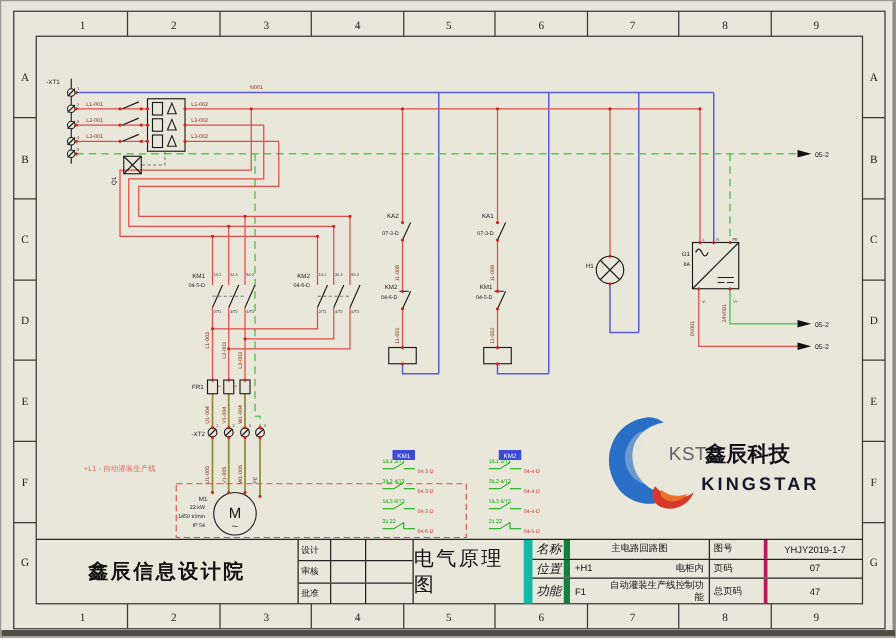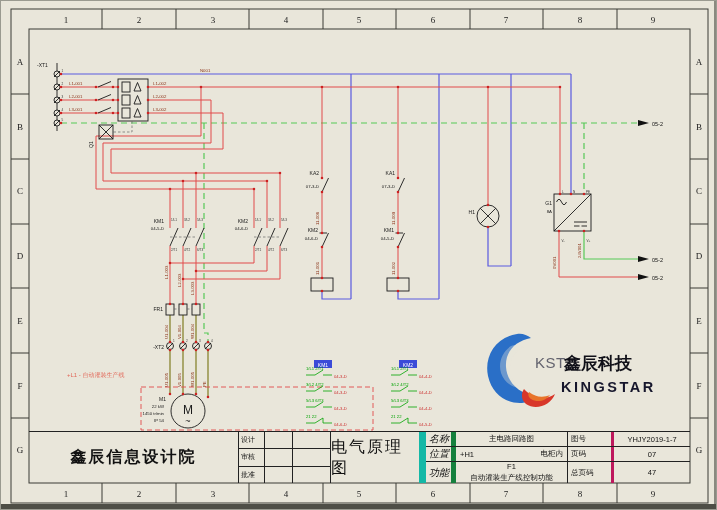--- a/index.html
+++ b/index.html
@@ -48,21 +48,21 @@
   .tb-doc{width:95px;border-right:7px solid #14b8a6;display:flex;align-items:center;
       justify-content:center;font-size:16px;letter-spacing:2px;}
   .tb-info{flex:1;display:flex;flex-direction:column;}
   .info-row{flex:1;display:flex;border-bottom:1px solid #222;}
   .info-row:last-child{border-bottom:none;}
   .i-label{width:30px;border-right:5px solid #15803d;font-size:10px;display:flex;
       align-items:center;padding-left:3px;font-style:italic;}
   .i-val{width:112px;border-right:1px solid #222;font-size:7.5px;display:flex;
       align-items:center;justify-content:center;padding:0 4px;text-align:right;}
   .i-val.split{justify-content:space-between;}
-  .i-val.left{justify-content:flex-start;gap:2px;flex-direction:column;}
+  .i-val.left{justify-content:flex-start;gap:19px;}
   .i-label2{width:46px;border-right:3px solid #be185d;font-size:7.5px;display:flex;
       align-items:center;padding-left:3px;}
   .i-val2{flex:1;font-size:7.5px;display:flex;align-items:center;justify-content:center;}
 </style>
 </head>
 <body>
 
 <div class="page">
 
 <svg width="717" height="510" viewBox="0 0 717 510">

